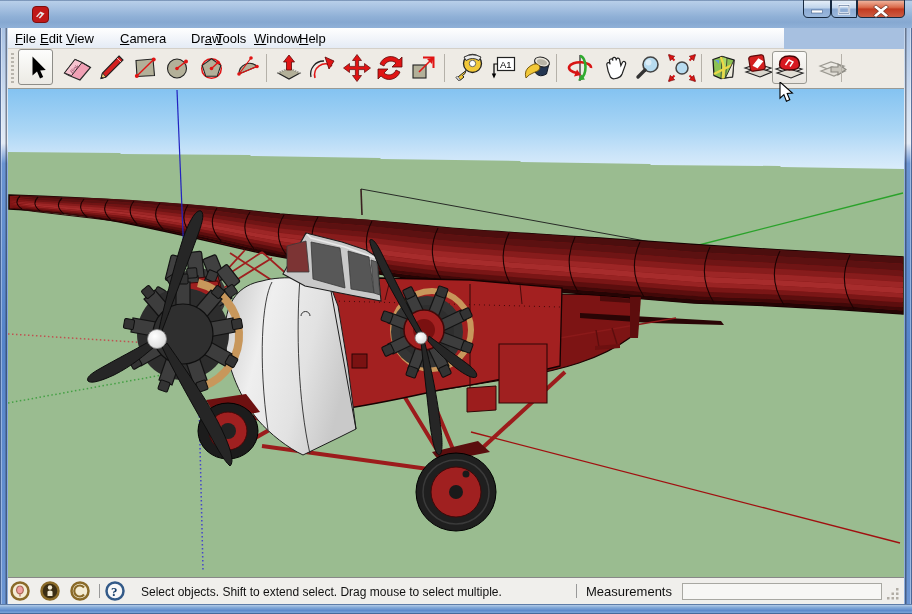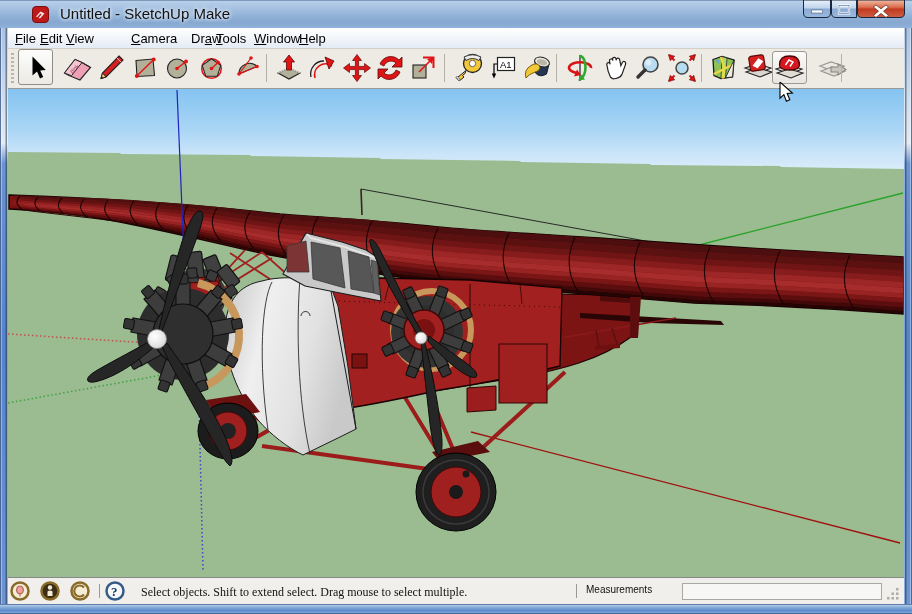--- a/index.html
+++ b/index.html
@@ -12,60 +12,59 @@
 #tb-title { position:absolute; left:60px; top:5px; font-size:15px; color:#111; text-shadow:0 0 4px #e8f1fb,0 0 4px #e8f1fb; }
 #capbtns { position:absolute; right:7px; top:0; }
 
 .sideborder { position:absolute; top:28px; width:8px; height:576px;
   background:
    linear-gradient(90deg, rgba(70,95,140,0.85) 0 1px, rgba(255,255,255,0.35) 1px 2px, rgba(255,255,255,0) 2px 5px, rgba(35,40,55,0.5) 6px 7px, rgba(255,255,255,0.25) 7px 8px),
    linear-gradient(180deg, #a9c2e4 0%, #d6e3f3 15%, #e3ebf6 20%, #6a94d2 23.5%, #5584ca 55%, #6b95d3 100%); }
 #borderL { left:0; }
 #borderR { right:0; transform:scaleX(-1); }
 
-#menubar { position:absolute; left:8px; top:28px; width:896px; height:21px;
+#menubar { position:absolute; left:8px; top:28px; width:776px; height:21px;
   background:linear-gradient(#ffffff,#f2f5fa 50%,#e4ebf5); font-size:13px; color:#000;
   border-bottom:1px solid #d4d0c8;padding-left:8px;}
 #menubar span.mi { position:absolute; top:3px; }
 
 #toolbar { position:absolute; left:8px; top:49px; width:896px; height:40px;
   background:#eeebe5; border-bottom:1px solid #9a9a94; }
 #toolbar .grip { position:absolute; left:3px; top:4px; width:3px; height:30px;
   background:repeating-linear-gradient(#b9b5ad 0 2px,#eeebe5 2px 4px); }
 #toolbar .sep { position:absolute; top:5px; width:1px; height:28px; background:#b5b1a9; }
 .tbi { position:absolute; top:2px; width:34px; height:34px; }
 #selbtn { position:absolute; left:10px; top:0px; width:35px; height:36px;
   background:linear-gradient(#fdfdfc,#eceae4); border:1px solid #8e8d88; border-radius:3px; }
 #whbtn { position:absolute; left:764px; top:2px; width:35px; height:33px;
   background:linear-gradient(#fbfaf8,#e9e6e0); border:1px solid #9a9992; border-radius:3px; }
 
 #viewport { position:absolute; left:8px; top:89px; width:896px; height:488px; }
 
 #statusbar { position:absolute; left:8px; top:577px; width:896px; height:27px;
   background:#f0efec; border-top:1px solid #888; font-size:12px; color:#111; }
-#statusbar .txt { position:absolute; left:133px; top:7px;font-family:Liberation Serif, serif; }
+#statusbar .txt { position:absolute; left:133px; top:7px; }
 #statusbar .sep1 { position:absolute; left:91px; top:6px; width:1px; height:14px; background:#999; }
 #statusbar .sep2 { position:absolute; left:568px; top:6px; width:1px; height:14px; background:#999; }
-#statusbar .meas { position:absolute; left:578px; top:6px; font-size:10px; }
+#statusbar .meas { position:absolute; left:578px; top:6px; font-size:13px; }
 #statusbar .mbox { position:absolute; left:674px; top:5px; width:200px; height:17px;
   background:#f7f7f5; border:1px solid #a8a8a2; }
 #bottomborder { position:absolute; left:0; top:604px; width:912px; height:10px;
   background:linear-gradient(#3a5a8a 0%, #a9c4e4 15%, #84aad8 35%, #5f8bcc 65%, #77a0d6 85%, #2f4e7e 100%); }
 .cursor { position:absolute; z-index:50; }
 </style>
 </head>
 <body>
 <div id="win">
 <div id="titlebar">
  <svg id="tb-logo" width="17" height="17" viewBox="0 0 17 17">
   <rect x="0.5" y="0.5" width="16" height="16" rx="3.5" fill="#c01818" stroke="#7d0e0e"></rect>
   <path d="M4 10.5 L8.5 5.5 L12.5 7.5 L8 12.5 Z" fill="#e8e8e8"></path>
   <path d="M5 12.5 L9 8" stroke="#c01818" stroke-width="1.4" fill="none"></path>
  </svg>
- <span id="tb-title">Untitled - SketchUp Make</span>
  <svg id="capbtns" width="105" height="21" viewBox="0 0 105 21">
   <defs>
    <linearGradient id="cbb" x1="0" y1="0" x2="0" y2="1">
     <stop offset="0" stop-color="#e9f1fa"></stop>
             <stop offset="0.45" stop-color="#c0d5eb"></stop>
     <stop offset="0.52" stop-color="#8cabd4"></stop>
             <stop offset="1" stop-color="#9cb9dd"></stop>
    </linearGradient>
    <linearGradient id="cbr" x1="0" y1="0" x2="0" y2="1">
     <stop offset="0" stop-color="#f2bca7"></stop>
@@ -80,21 +79,21 @@
   <rect x="11.5" y="10" width="11" height="3" fill="#fff" stroke="#44618c" stroke-width="0.6"></rect>
   <rect x="39" y="5.5" width="10" height="8" fill="none" stroke="#fff" stroke-width="2.2"></rect>
   <rect x="39" y="5.5" width="10" height="8" fill="none" stroke="#44618c" stroke-width="0.6"></rect>
   <path d="M76 5 L81 8.8 L86 5 L88.5 7 L83.5 11.2 L88.5 15.4 L86 17.4 L81 13.4 L76 17.4 L73.5 15.4 L78.5 11.2 L73.5 7 Z" fill="#fff" stroke="#5a2418" stroke-width="0.7"></path>
  </svg>
 </div>
 <div id="menubar">
  <span class="mi" style="left:7px"><u>F</u>ile</span>
  <span class="mi" style="left:32px"><u>E</u>dit</span>
  <span class="mi" style="left:58px"><u>V</u>iew</span>
- <span class="mi" style="left:123px"><u>C</u>amera</span>
+ <span class="mi" style="left:112px"><u>C</u>amera</span>
  <span class="mi" style="left:183px">Dr<u>a</u>w</span>
  <span class="mi" style="left:208px"><u>T</u>ools</span>
  <span class="mi" style="left:246px"><u>W</u>indow</span>
  <span class="mi" style="left:291px"><u>H</u>elp</span>
 </div>
 <div id="toolbar">
  <div class="grip"></div>
  <div id="selbtn">
   <svg width="33" height="34" viewBox="0 0 33 34">
    <path d="M13.5 6.5 L13.5 25.5 L18 21.4 L21 28.4 L24.2 27 L21.2 20.4 L26.8 20 Z" fill="#000"></path>

